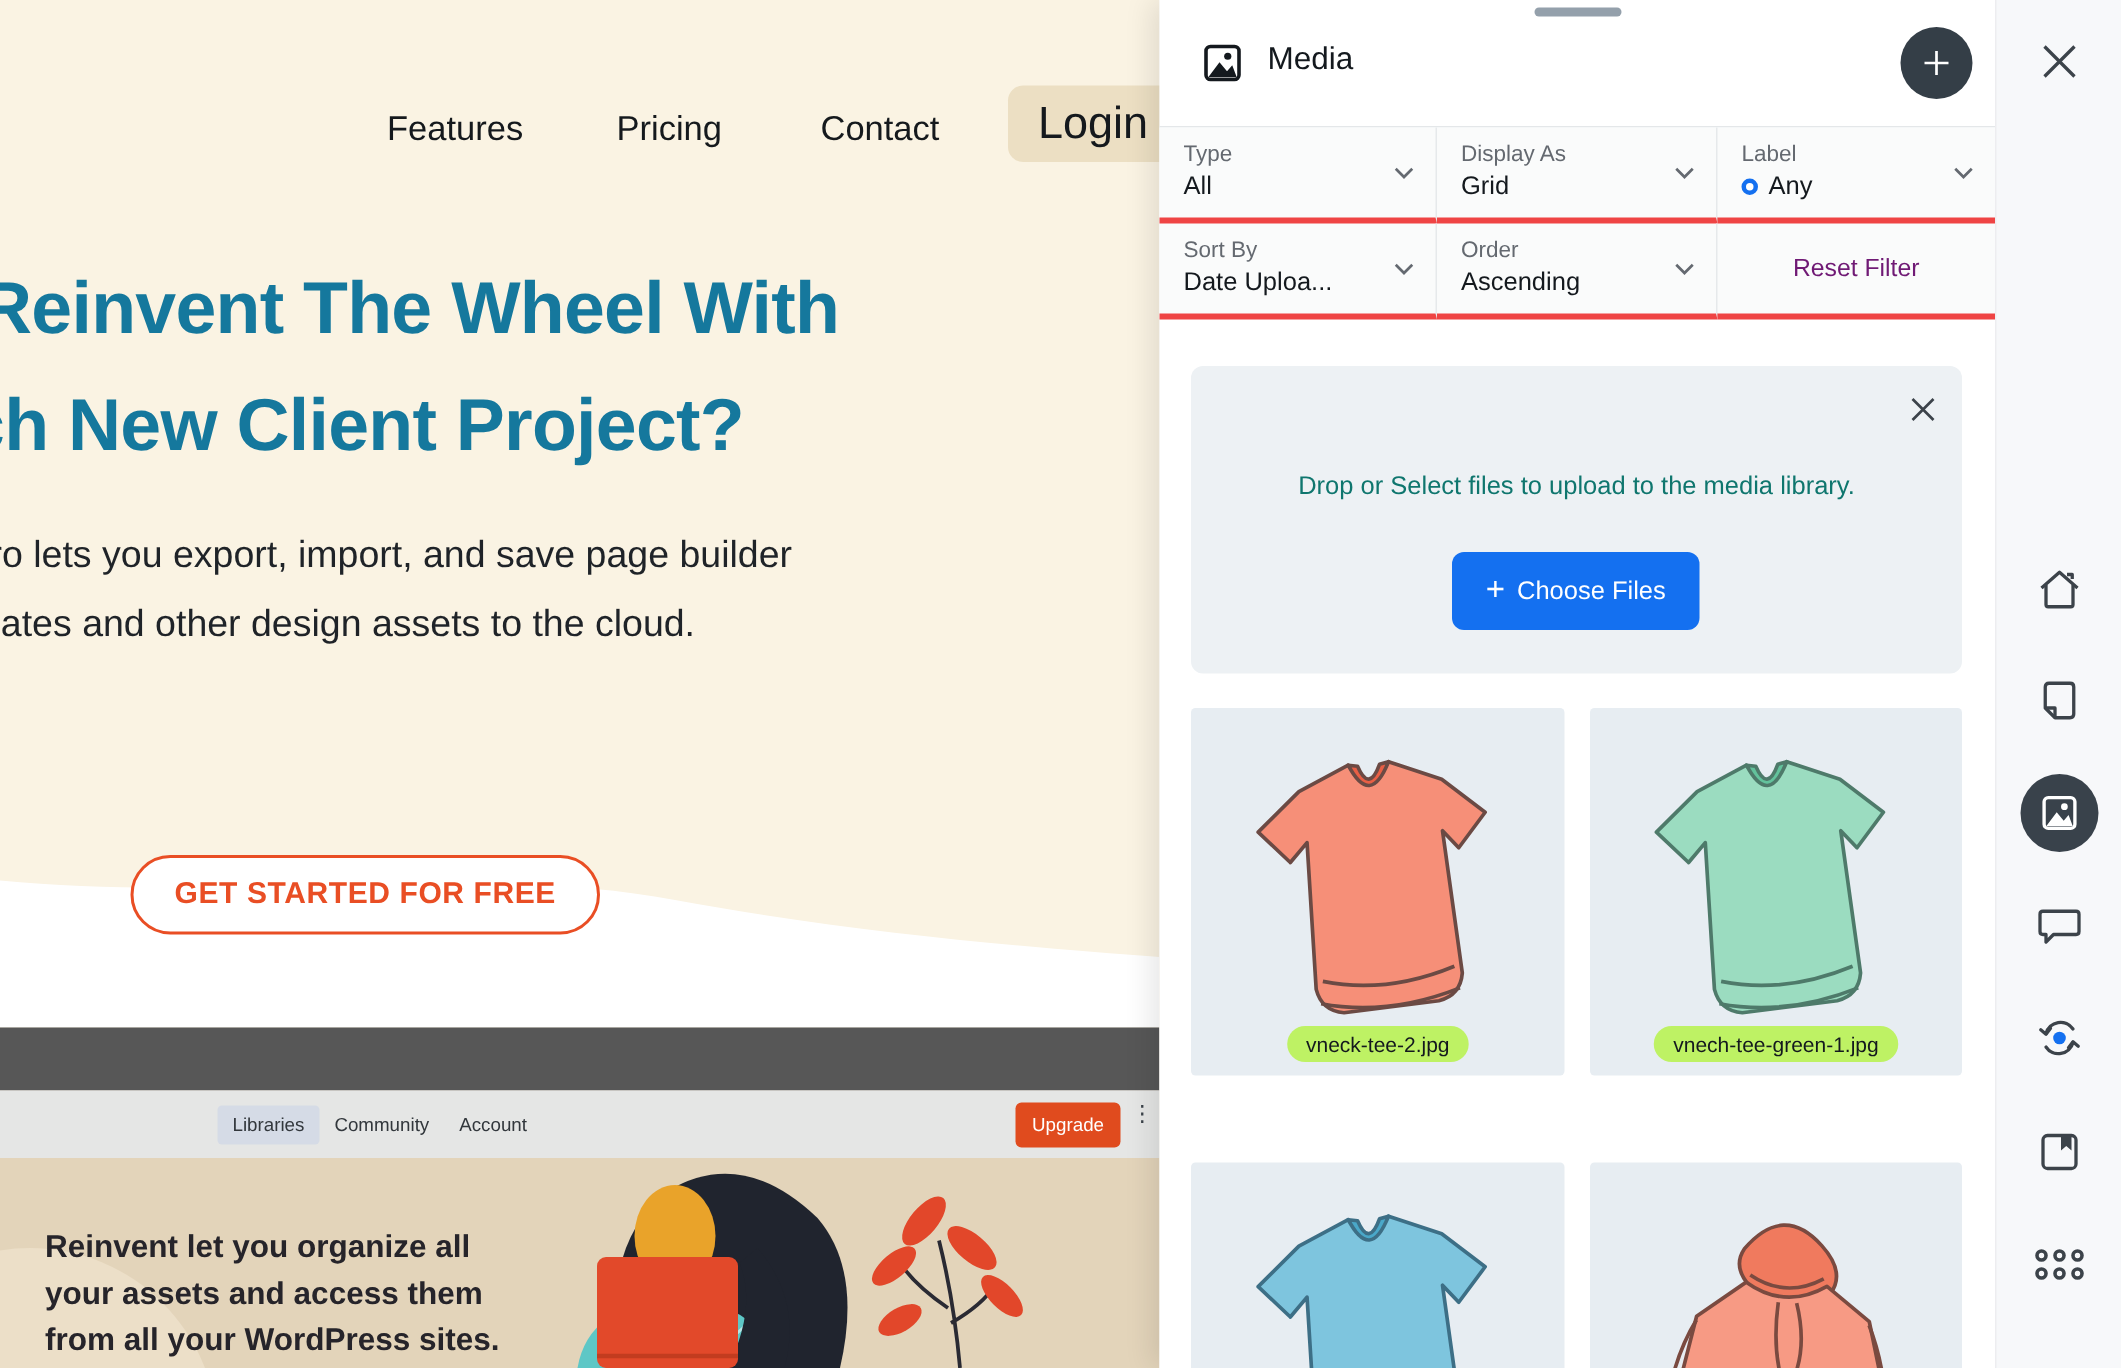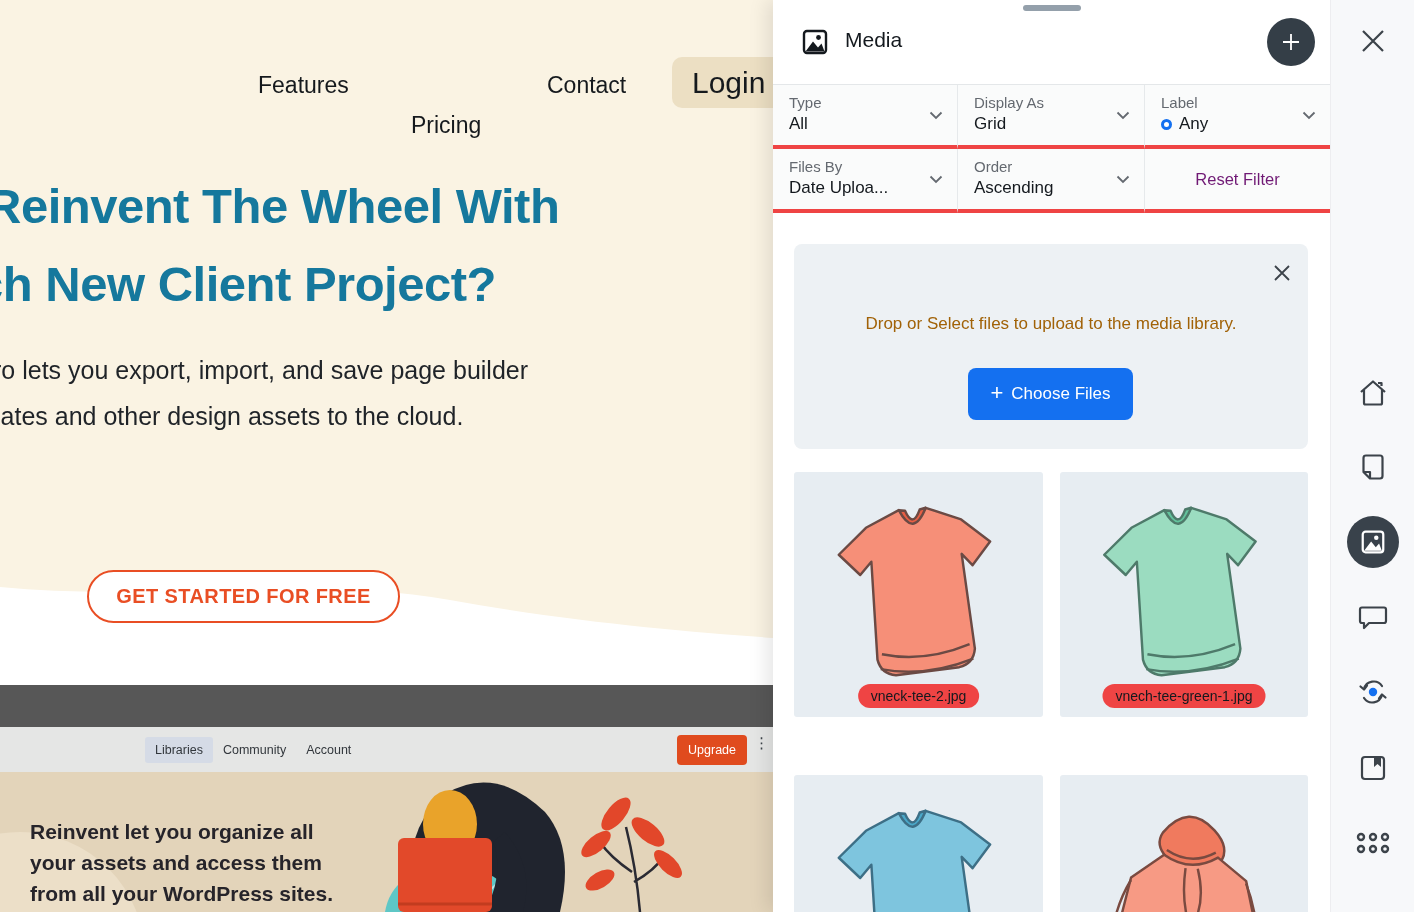--- a/index.html
+++ b/index.html
@@ -4,21 +4,21 @@
 <style>
   * { margin:0; padding:0; box-sizing:border-box; }
   html,body { width:1414px; height:912px; overflow:hidden; font-family:"Liberation Sans", sans-serif; background:#fff; }
   .stage { position:relative; width:1414px; height:912px; overflow:hidden; }
 
   
   .site { position:absolute; left:0; top:0; width:773px; height:912px; background:#faf3e3; overflow:hidden; }
   .site-nav { position:absolute; top:0; left:0; width:773px; height:120px; }
   .nav-item { position:absolute; top:70; font-size:23px; color:#15191d; cursor:pointer; }
   .nav-feat { left:258px; top:72px; }
-  .nav-price { left:411px; top:72px;margin-top:40px; }
+  .nav-price { left:411px; top:72px; }
   .nav-contact { left:547px; top:72px; }
   .nav-login { position:absolute; left:672px; top:57px; width:130px; height:51px; background:#ecdfc3; border-radius:10px; font-size:30px; color:#15191d; display:flex; align-items:center; padding-left:20px; cursor:pointer; }
   .headline { position:absolute; color:#15789d; font-weight:700; font-size:49px; letter-spacing:-0.5px; white-space:nowrap; }
   .hl1 { left:-14px; top:178px; }
   .hl2 { left:-24px; top:256px; }
   .bodytext { position:absolute; color:#1f2328; font-size:25px; white-space:nowrap; }
   .bt1 { left:-7px; top:356px; }
   .bt2 { left:-5px; top:402px; }
   .wave { position:absolute; left:0; top:560px; width:773px; height:125px; }
   .cta { position:absolute; left:87px; top:570px; width:313px; height:53px; background:#fff; border:2.5px solid #e94e24; border-radius:27px; color:#e94e24; font-size:20px; font-weight:600; letter-spacing:0.4px; display:flex; align-items:center; justify-content:center; cursor:pointer; }
@@ -48,29 +48,29 @@
   .fc-r1 { top:0; } .fc-r2 { top:64px; }
   .fc-c1 { left:0; width:185px; } .fc-c2 { left:185px; width:187px; } .fc-c3 { left:372px; width:185px; border-right:none; }
   .flabel { font-size:15px; color:#646970; margin-bottom:3px; }
   .fvalue { font-size:17px; color:#14191e; white-space:nowrap; display:flex; align-items:center; gap:7px; }
   .fchev { position:absolute; right:14px; top:26px; }
   .ring { display:inline-block; width:11px; height:11px; border:3.2px solid #1470f0; border-radius:50%; background:#fff; }
   .freset { display:flex; align-items:center; justify-content:center; font-size:16.5px; color:#701a75; padding:0; }
 
   .dropzone { position:absolute; left:21px; top:244px; width:514px; height:205px; background:#edf1f4; border-radius:8px; }
   .dz-close { position:absolute; right:17px; top:20px; cursor:pointer; }
-  .dz-msg { position:absolute; left:0; top:70px; width:514px; text-align:center; font-size:17px; color:#a16207; }
+  .dz-msg { position:absolute; left:0; top:70px; width:514px; text-align:center; font-size:17px; color:#0f766e; }
   .dz-btn { position:absolute; left:174px; top:124px; width:165px; height:52px; background:#1470f0; border-radius:8px; color:#fff; font-size:17px; display:flex; align-items:center; justify-content:center; gap:8px; cursor:pointer; }
   .dz-plus { font-size:22px; font-weight:300; line-height:1; margin-top:-2px; }
 
   .tile { position:absolute; width:249px; height:245px; background:#e7edf2; border-radius:3px; overflow:hidden; cursor:pointer; }
   .t1 { left:21px; top:472px; } .t2 { left:287px; top:472px; width:248px; }
   .t3 { left:21px; top:775px; } .t4 { left:287px; top:775px; width:248px; }
   .tile svg { position:absolute; left:0; top:0; }
-  .pill { position:absolute; bottom:9px; left:50%; transform:translateX(-50%); background:#ef4444; border-radius:13px; padding:4px 13px; font-size:14px; color:#14191e; white-space:nowrap; }
+  .pill { position:absolute; bottom:9px; left:50%; transform:translateX(-50%); background:#bef264; border-radius:13px; padding:4px 13px; font-size:14px; color:#14191e; white-space:nowrap; }
 
   
   .sidebar { position:absolute; left:1330px; top:0; width:84px; height:912px; background:#f7f8fa; border-left:1px solid #ededf0; z-index:6; }
   .sb-icon { position:absolute; left:50%; transform:translateX(-50%); cursor:pointer; }
   .sb-close { top:27px; }
   .sb-home { top:377px; }
   .sb-file { top:452px; }
   .sb-media { top:516px; width:52px; height:52px; border-radius:50%; background:#39424b; display:flex; align-items:center; justify-content:center; }
   .sb-comment { top:602px; }
   .sb-sync { top:676px; }
@@ -177,21 +177,21 @@
         <div class="flabel">Label</div>
         <div class="fvalue">
             <span class="ring"></span>
             <span>Any</span>
           </div>
         <svg class="fchev" width="14" height="9" viewBox="0 0 14 9">
             <path d="M1.5 1.5 L7 7 L12.5 1.5" stroke="#646970" stroke-width="1.8" fill="none"></path>
           </svg>
       </div>
       <div class="fcell fc-r2 fc-c1">
-        <div class="flabel">Files By</div>
+        <div class="flabel">Sort By</div>
         <div class="fvalue">Date Uploa...</div>
         <svg class="fchev" width="14" height="9" viewBox="0 0 14 9">
             <path d="M1.5 1.5 L7 7 L12.5 1.5" stroke="#646970" stroke-width="1.8" fill="none"></path>
           </svg>
       </div>
       <div class="fcell fc-r2 fc-c2">
         <div class="flabel">Order</div>
         <div class="fvalue">Ascending</div>
         <svg class="fchev" width="14" height="9" viewBox="0 0 14 9">
             <path d="M1.5 1.5 L7 7 L12.5 1.5" stroke="#646970" stroke-width="1.8" fill="none"></path>

